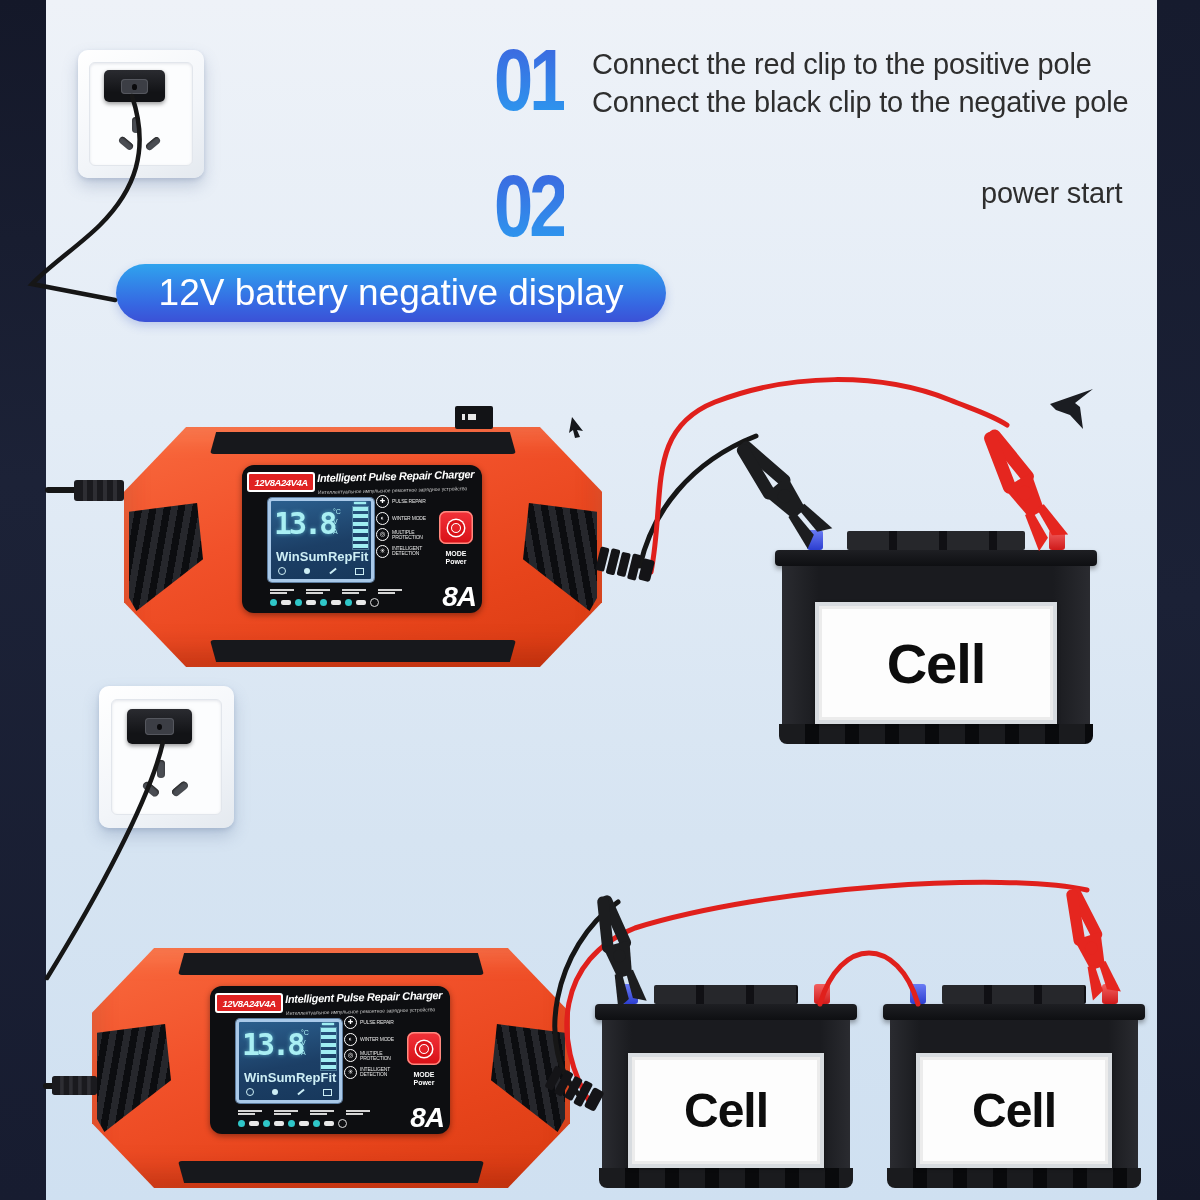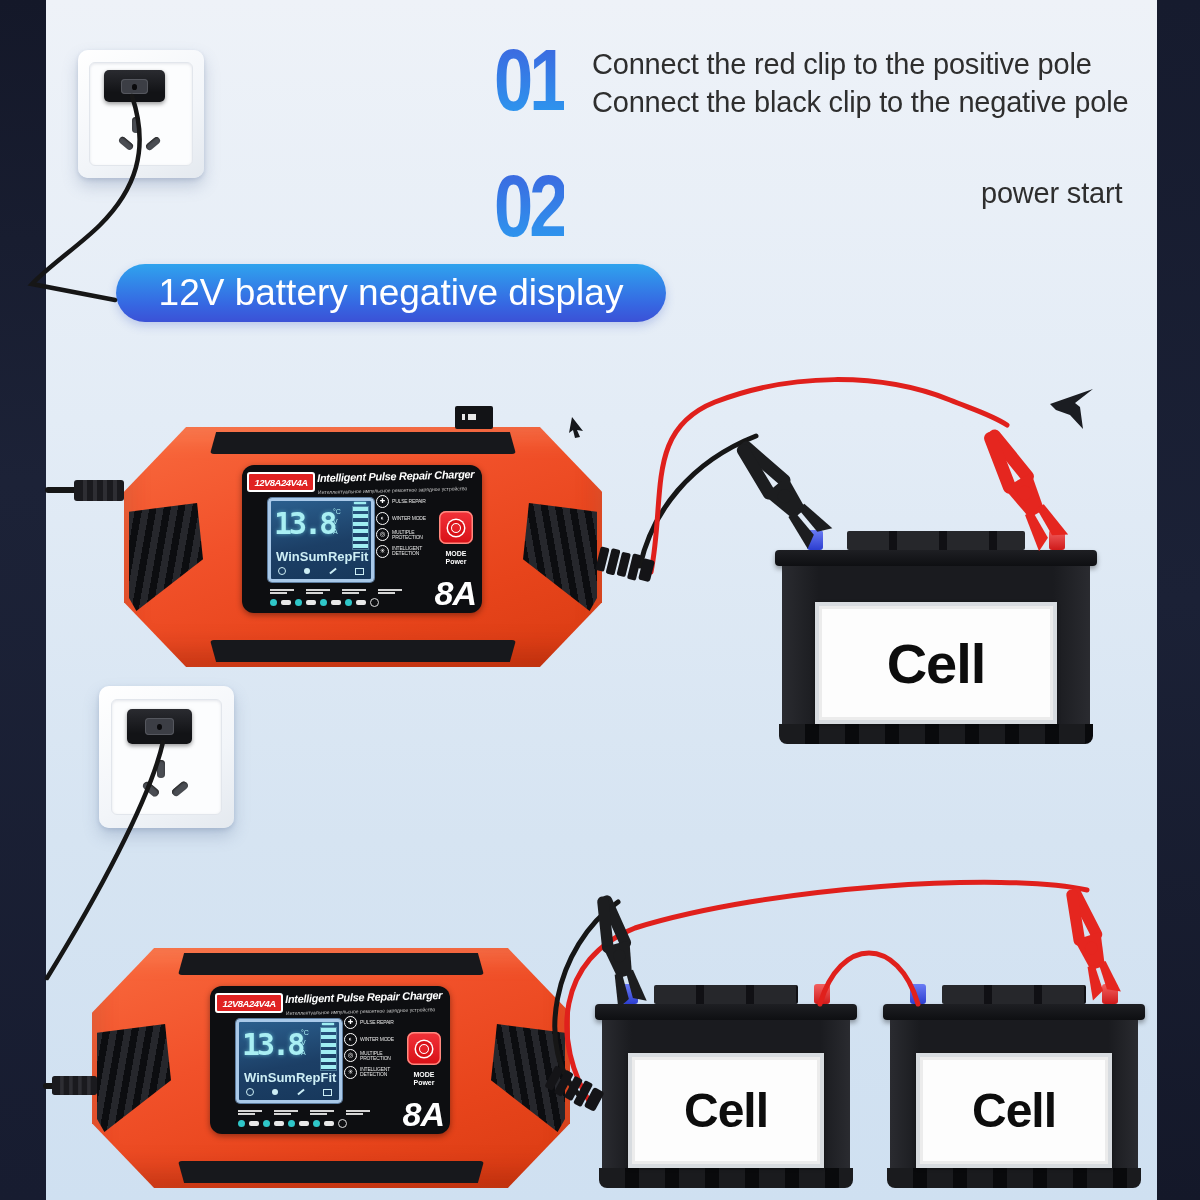--- a/index.html
+++ b/index.html
@@ -96,21 +96,21 @@
   .feat .fi{flex:0 0 11px;width:11px;height:11px;border:1px solid #fff;border-radius:50%;
     color:#fff;font-size:6.5px;line-height:10px;text-align:center;}
   .feat .ft{color:#e6e6e6;font-size:5px;line-height:5px;letter-spacing:-.2px;}
   .mode-btn{position:absolute;left:197px;top:46px;width:34px;height:33px;border-radius:7px;
     background:linear-gradient(180deg,#f2333a,#d80f16);box-shadow:inset 0 0 0 1.5px #ff8a80;
     display:flex;align-items:center;justify-content:center;}
   .mode-btn .fp{width:8px;height:8px;border-radius:50%;border:1.5px solid #fff;
     box-shadow:0 0 0 3px #d80f16,0 0 0 4.5px #fff;}
   .mode-txt{position:absolute;left:193px;top:85px;width:42px;text-align:center;color:#fff;
     font-size:7px;font-weight:700;line-height:8px;}
-  .amp{position:absolute;right:6px;bottom:0px;color:#fff;font-size:34px;font-weight:800;
+  .amp{position:absolute;right:6px;bottom:0px;color:#fff;font-size:28px;font-weight:800;
     font-style:italic;letter-spacing:-1px;}
   .b-row{position:absolute;left:28px;bottom:6px;width:158px;}
   .b-lbls{display:flex;gap:12px;}
   .b-lbls .lbl{width:24px;}
   .b-lbls .lbl i{display:block;height:1.5px;background:#d5d5d5;margin-bottom:1.5px;}
   .b-lbls .lbl i:last-child{width:70%;}
   .b-dots{display:flex;align-items:center;gap:4px;margin-top:3px;}
   .b-dots .dot{width:7px;height:7px;border-radius:50%;background:#2fc7c9;}
   .b-dots .chip{width:10px;height:5px;border-radius:2px;background:#e8e8e8;}
   .b-dots .oc{width:7px;height:7px;border-radius:50%;border:1px solid #ddd;}

